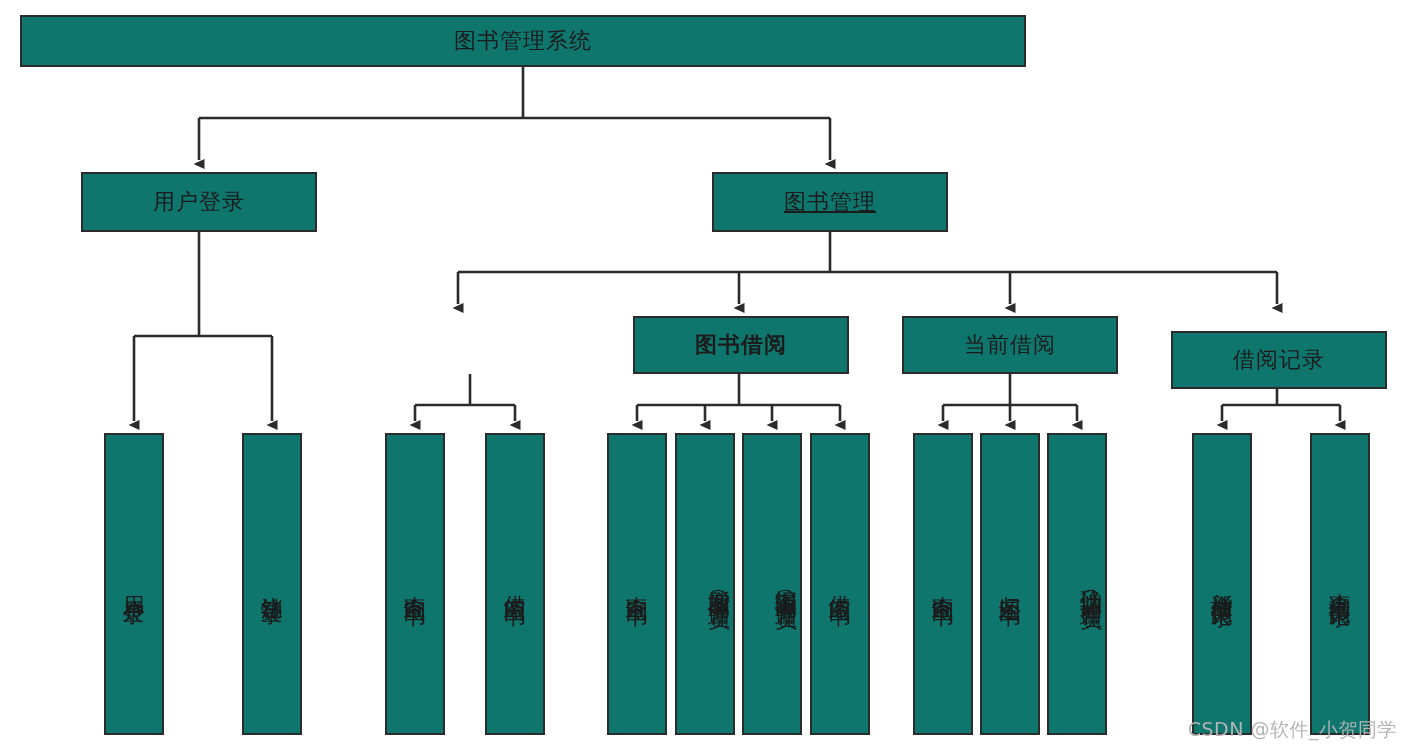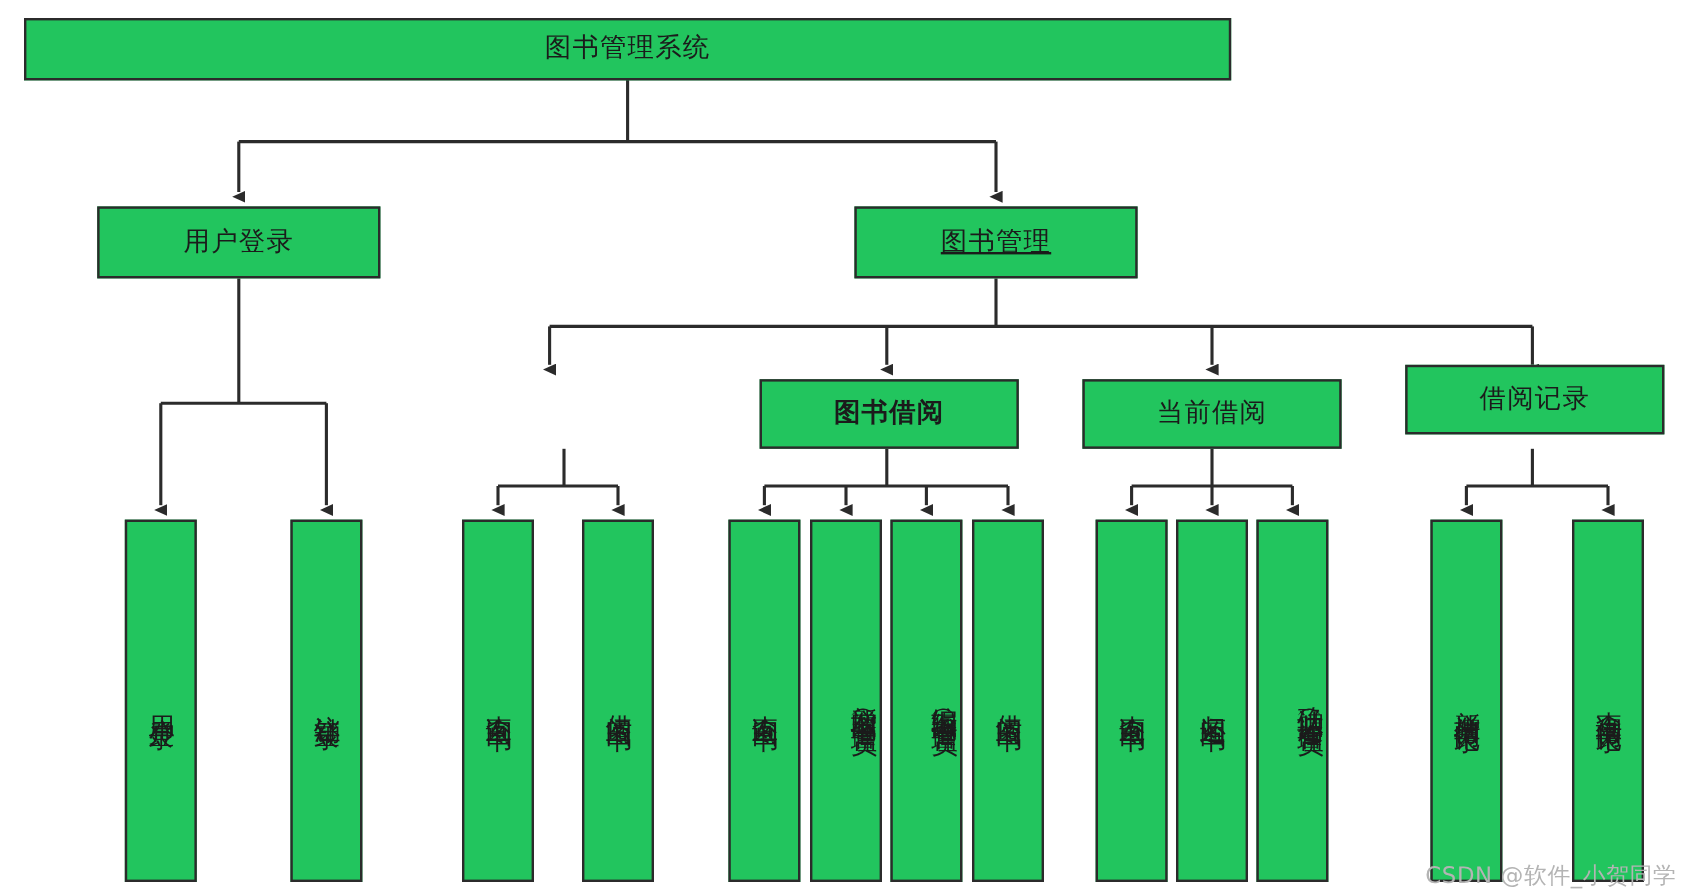--- a/index.html
+++ b/index.html
@@ -21,21 +21,21 @@
   #diagram-svg {
     position: absolute;
     left: 0;
     top: 0;
     width: 1405px;
     height: 747px;
   }
   .node {
     position: absolute;
     box-sizing: border-box;
-    background: #22c55e;
+    background: #0f766e;
     border: 2px solid #2b2b2b;
     display: flex;
     align-items: center;
     justify-content: center;
     color: #1b1b1b;
     text-align: center;
   }
   .node.horizontal {
     font-size: 22px;
     letter-spacing: 1px;
@@ -132,21 +132,21 @@
   <div class="node horizontal" style="left:712px; top:172px; width:236px; height:60px;text-decoration:underline;">
     <span class="node-label">图书管理</span>
   </div>
 
   <div class="node horizontal" style="left:633px; top:316px; width:216px; height:58px;font-weight:bold;">
     <span class="node-label">图书借阅</span>
   </div>
   <div class="node horizontal" style="left:902px; top:316px; width:216px; height:58px;">
     <span class="node-label">当前借阅</span>
   </div>
-  <div class="node horizontal" style="left:1171px; top:304px; width:216px; height:58px;">
+  <div class="node horizontal" style="left:1171px; top:331px; width:216px; height:58px;">
     <span class="node-label">借阅记录</span>
   </div>
 
   <div class="node vertical" style="left:104px; top:433px; width:60px; height:302px;">
     <span class="node-label">用户登录</span>
   </div>
   <div class="node vertical" style="left:242px; top:433px; width:60px; height:302px;">
     <span class="node-label">注销登录</span>
   </div>
 

